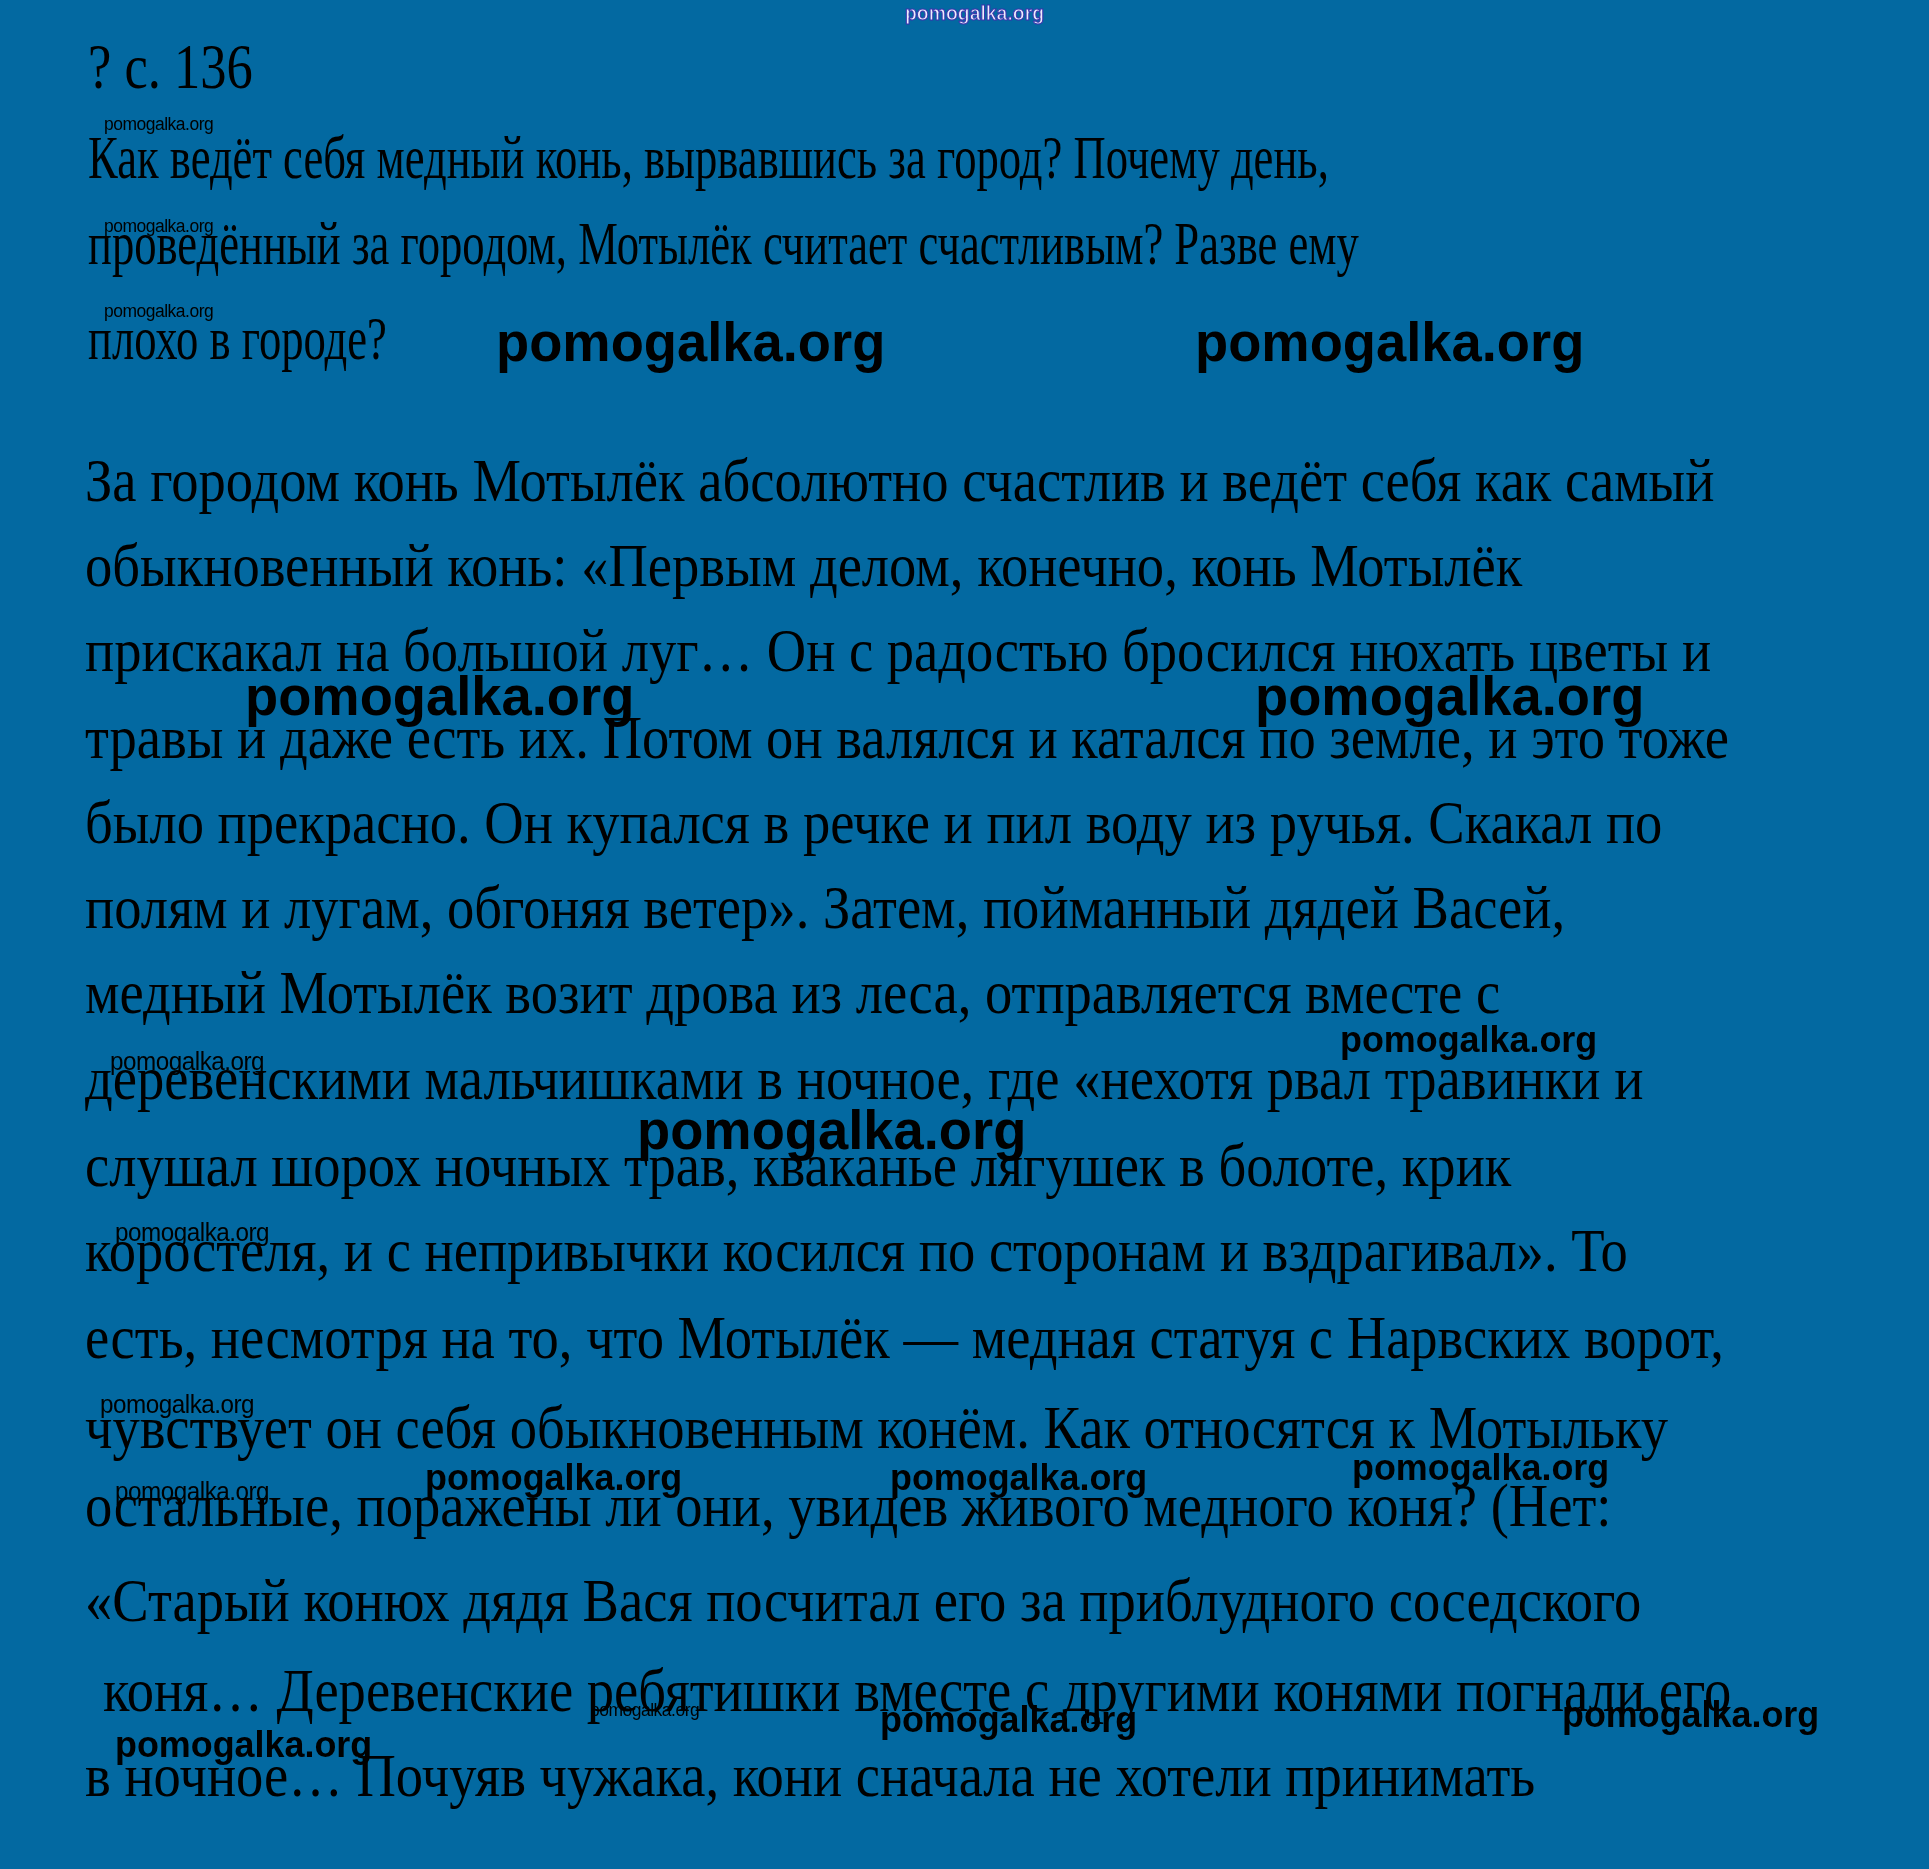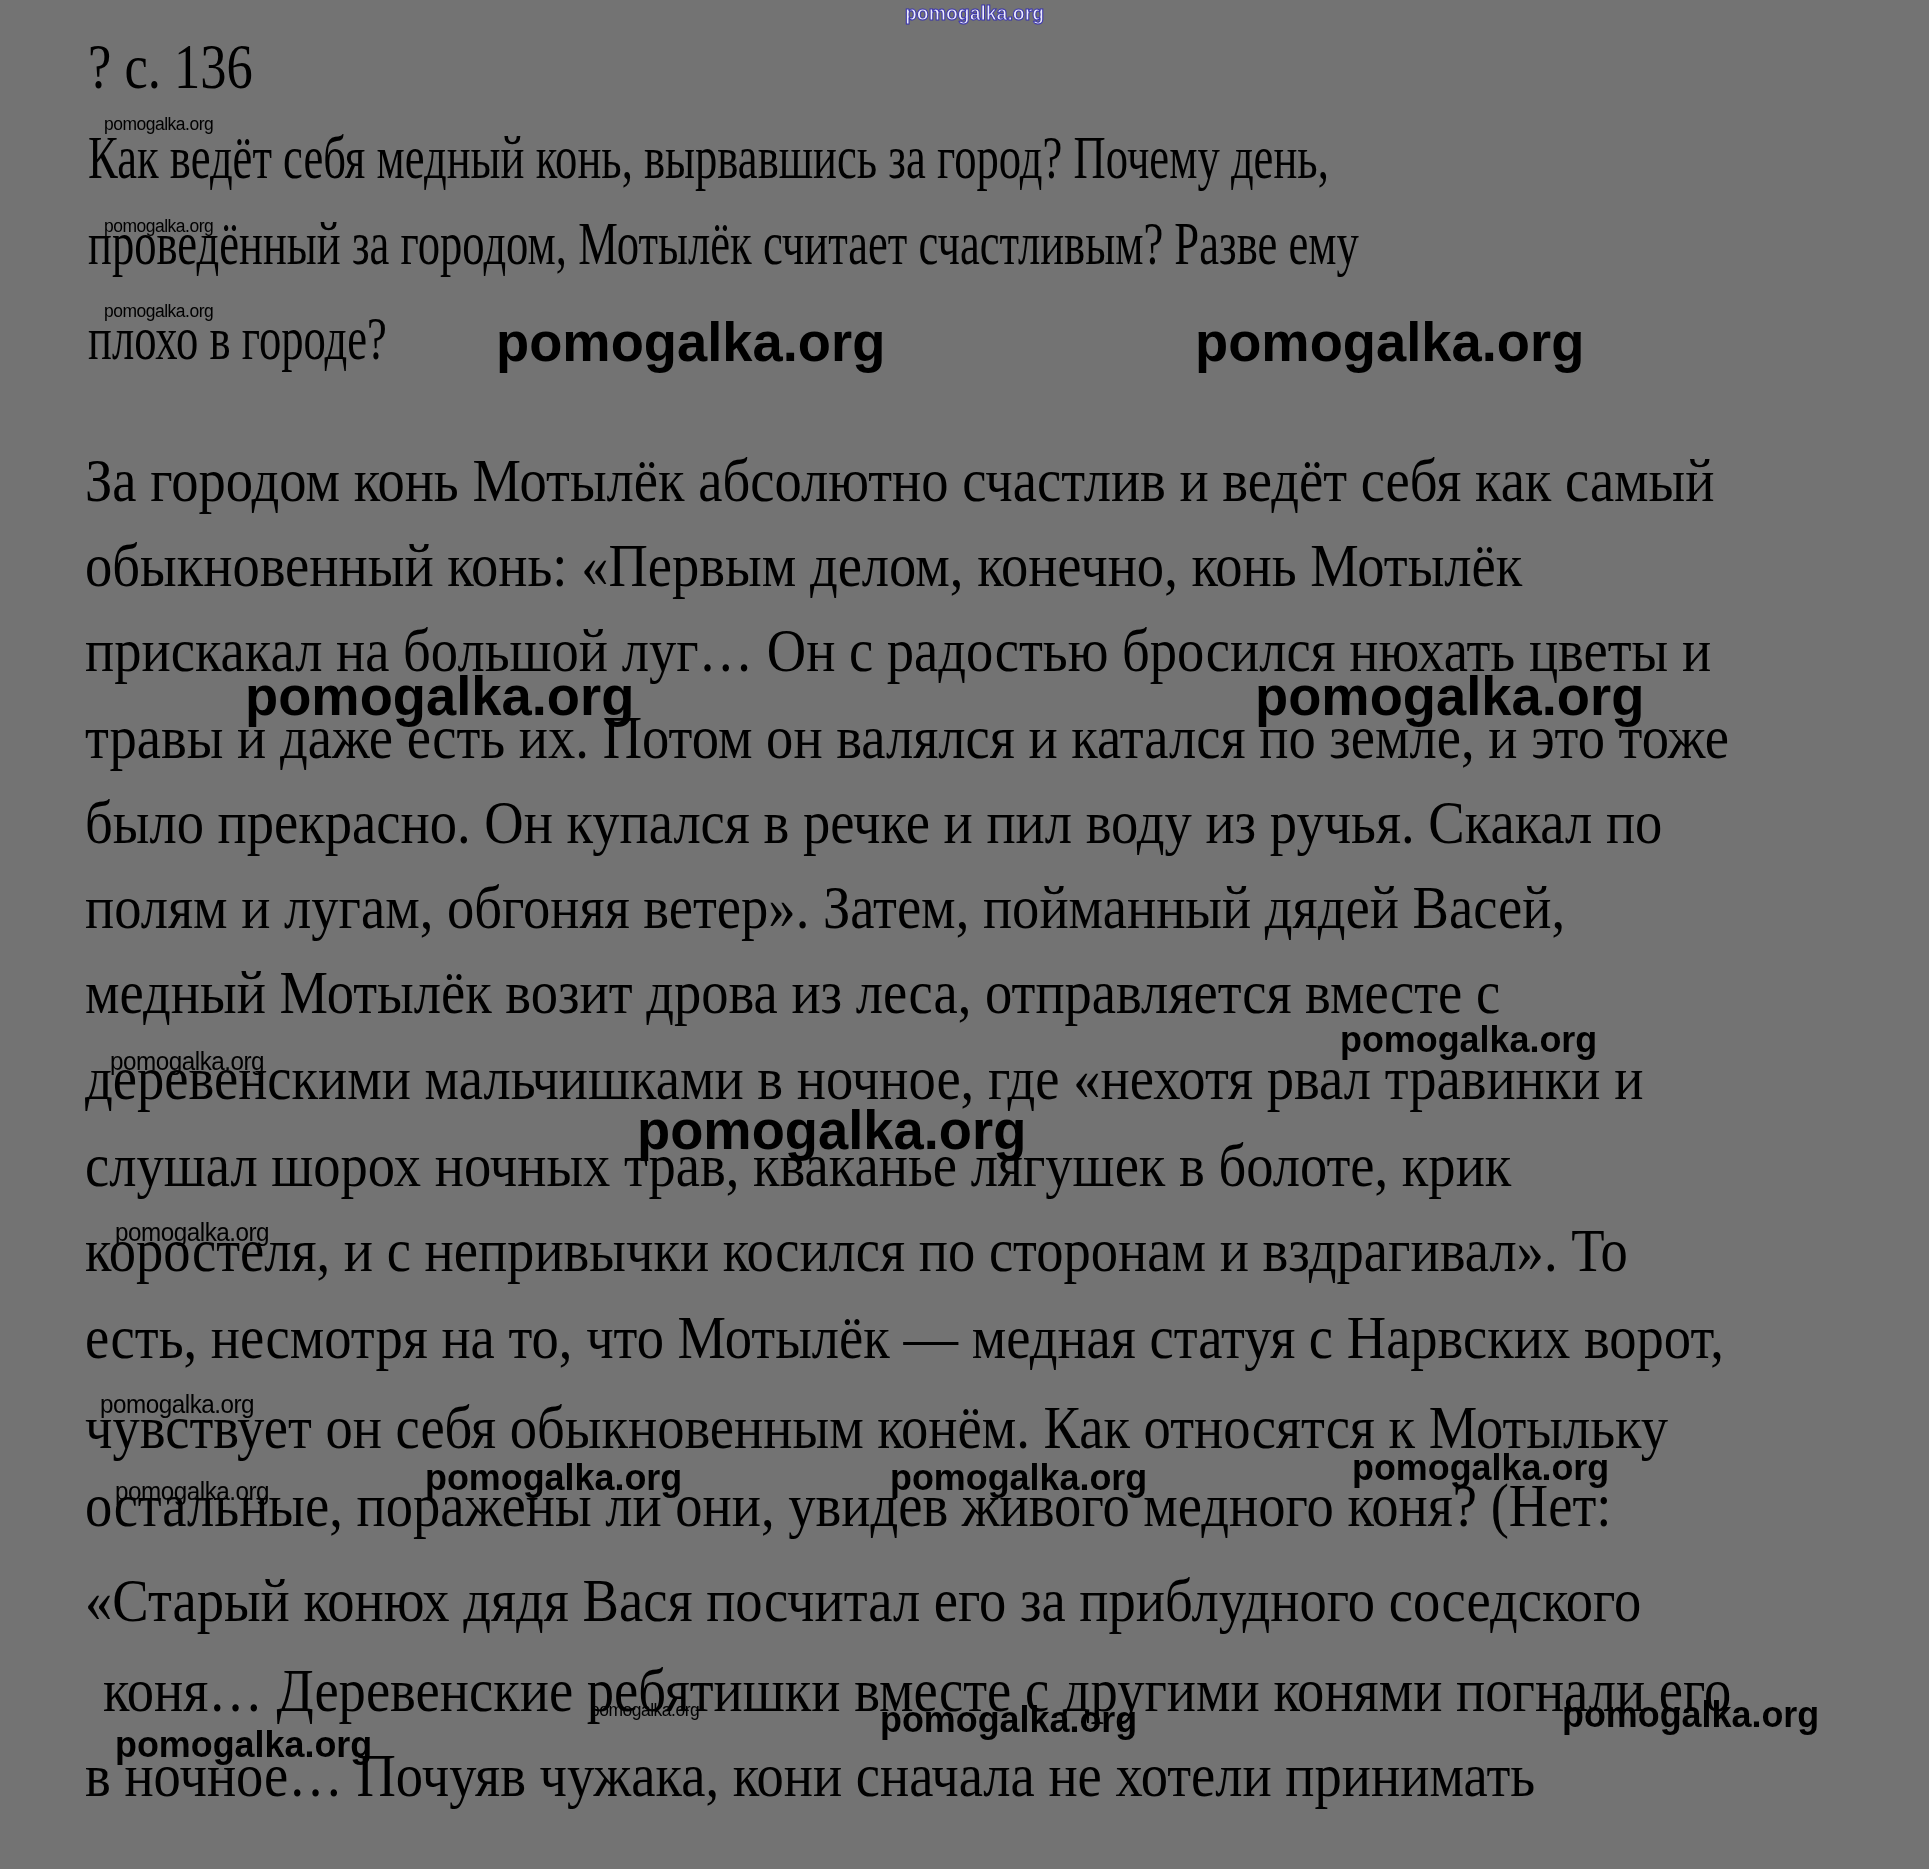--- a/index.html
+++ b/index.html
@@ -1,19 +1,19 @@
 <!DOCTYPE html>
 <html><head>
 <meta charset="utf-8">
 <style>
   html,body{margin:0;padding:0;background:#ffffff;}
   .page{
     position:relative;
     width:1929px;height:1869px;
-    background:#737373;
+    background:#0369a1;
     overflow:hidden;
     font-family:"Liberation Serif", serif;
     color:#000;
   }
   .page-title{
     position:absolute;left:88px;top:35px;
     font-family:"Liberation Serif", serif;
     font-size:64px;line-height:1;white-space:nowrap;
     transform:scaleX(0.82);transform-origin:0 0;
   }

